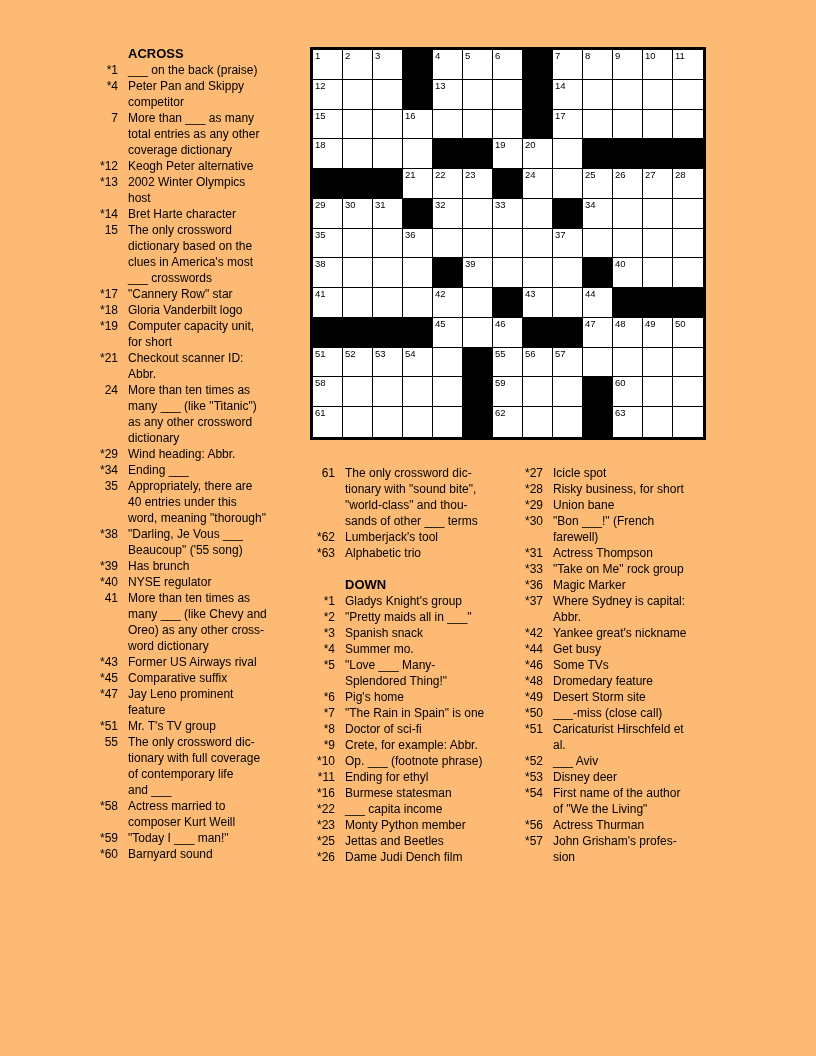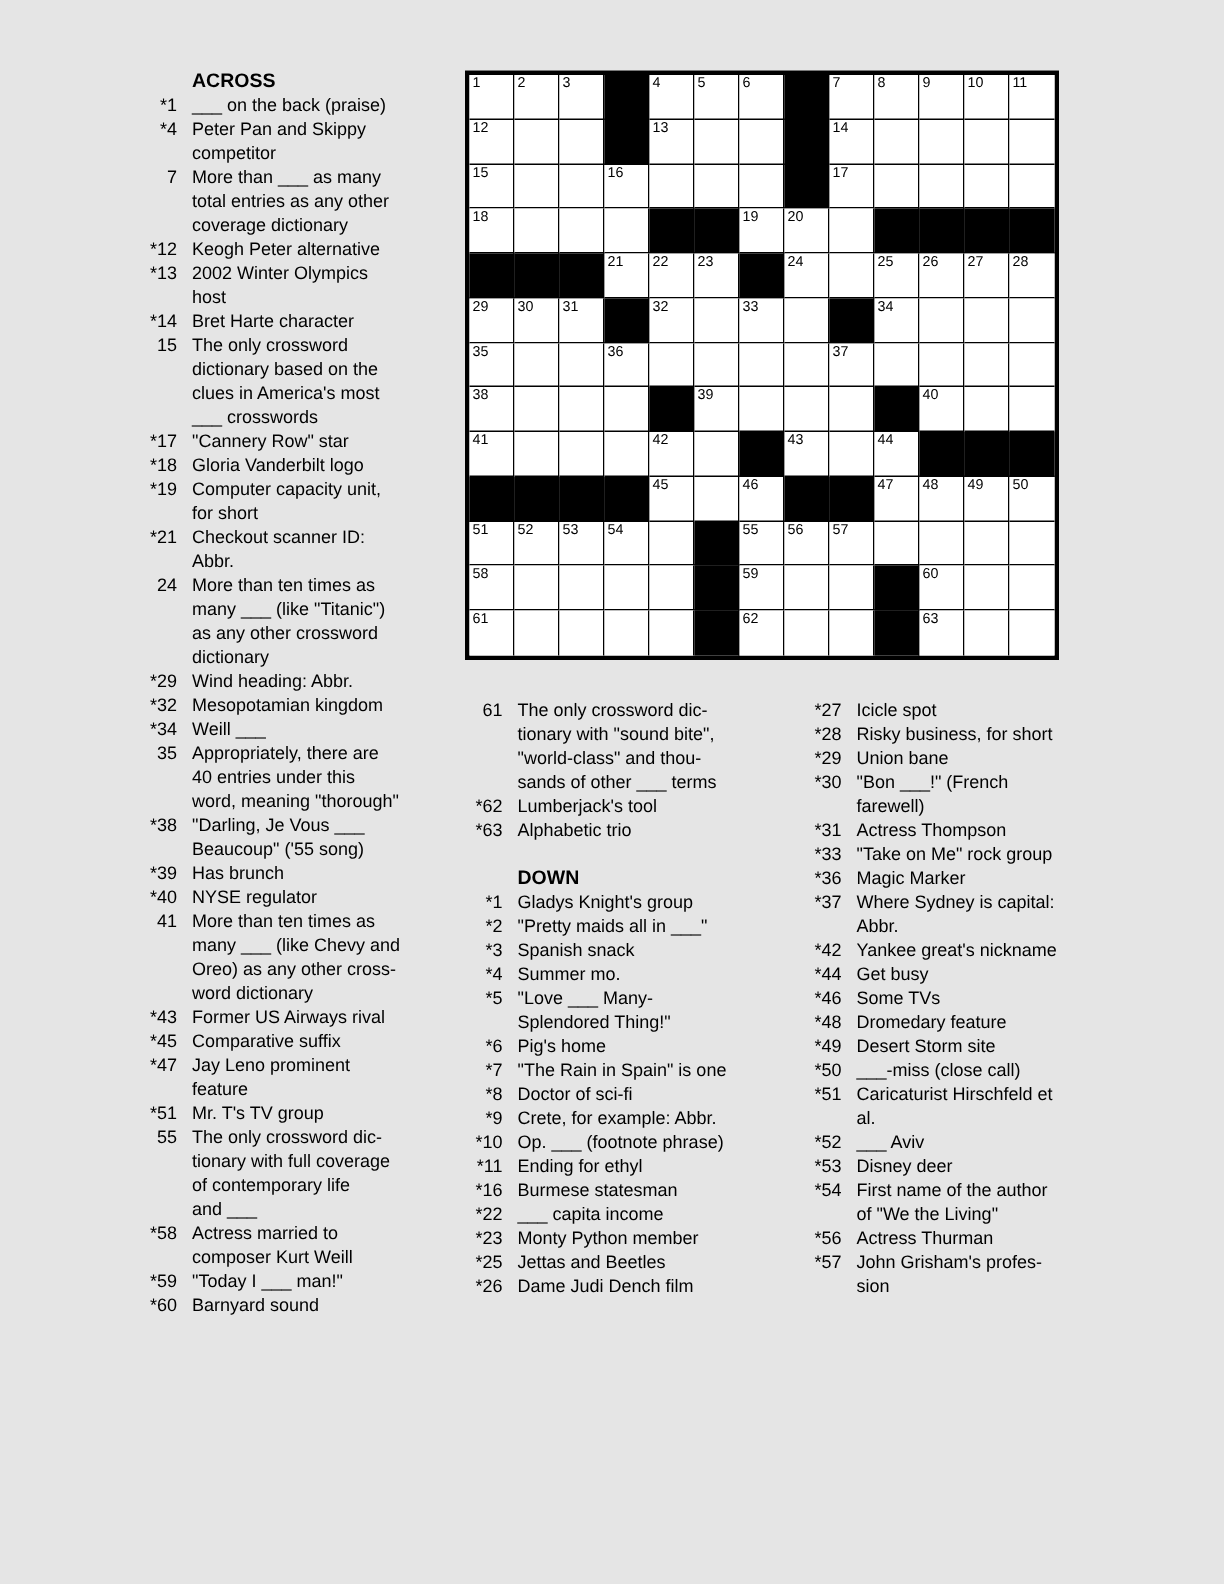--- a/index.html
+++ b/index.html
@@ -1,29 +1,29 @@
 <!DOCTYPE html>
 <html><head>
 <meta charset="utf-8">
 <style>
   html,body{margin:0;padding:0;background:#fff;}
-  .page{position:relative;width:816px;height:1056px;background:#e5e5e5;
+  .page{position:relative;width:816px;height:1056px;background:#fdba74;
         font-family:"Liberation Sans",sans-serif;color:#000;overflow:hidden;}
   .clue-col{position:absolute;font-size:12px;line-height:16px;}
   .col-header{font-weight:bold;font-size:13px;line-height:16px;}
   .clue{display:flex;}
   .num{flex-shrink:0;text-align:right;}
   .txt{margin-left:10px;}
   .col-left{left:80px;top:46px;width:236px;}
   .col-left .num{width:38px;}
   .col-left .col-header{margin-left:48px;}
   .col-middle{left:300px;top:465px;width:230px;}
   .col-middle .num{width:35px;}
   .col-middle .col-header{margin-left:45px;margin-top:16px;}
-  .col-right{left:534px;top:465px;width:238px;}
+  .col-right{left:516px;top:465px;width:238px;}
   .col-right .num{width:27px;}
   .grid{position:absolute;left:310px;top:47px;width:396px;height:393px;
         box-sizing:border-box;border:3px solid #000;background:#fff;
         display:grid;grid-template-columns:repeat(13,1fr);grid-template-rows:repeat(13,1fr);}
   .gcell{box-sizing:border-box;border-right:1px solid #000;border-bottom:1px solid #000;
          position:relative;background:#fff;}
   .gcell:nth-child(13n){border-right:none;}
   .gcell:nth-child(n+157){border-bottom:none;}
   .gcell.black{background:#000;}
   .gnum{position:absolute;top:0;left:2px;font-size:9.5px;line-height:11px;}
@@ -120,29 +120,23 @@
             <div>dictionary</div>
           </span>
         </div>
         <div class="clue">
           <span class="num">*29</span>
           <span class="txt">
             <div>Wind heading: Abbr.</div>
           </span>
         </div>
         <div class="clue">
-          <span class="num">*32</span>
-          <span class="txt">
-            <div>Mesopotamian kingdom</div>
-          </span>
-        </div>
-        <div class="clue">
           <span class="num">*34</span>
           <span class="txt">
-            <div>Weill ___</div>
+            <div>Ending ___</div>
           </span>
         </div>
         <div class="clue">
           <span class="num">35</span>
           <span class="txt">
             <div>Appropriately, there are</div>
             <div>40 entries under this</div>
             <div>word, meaning "thorough"</div>
           </span>
         </div>

